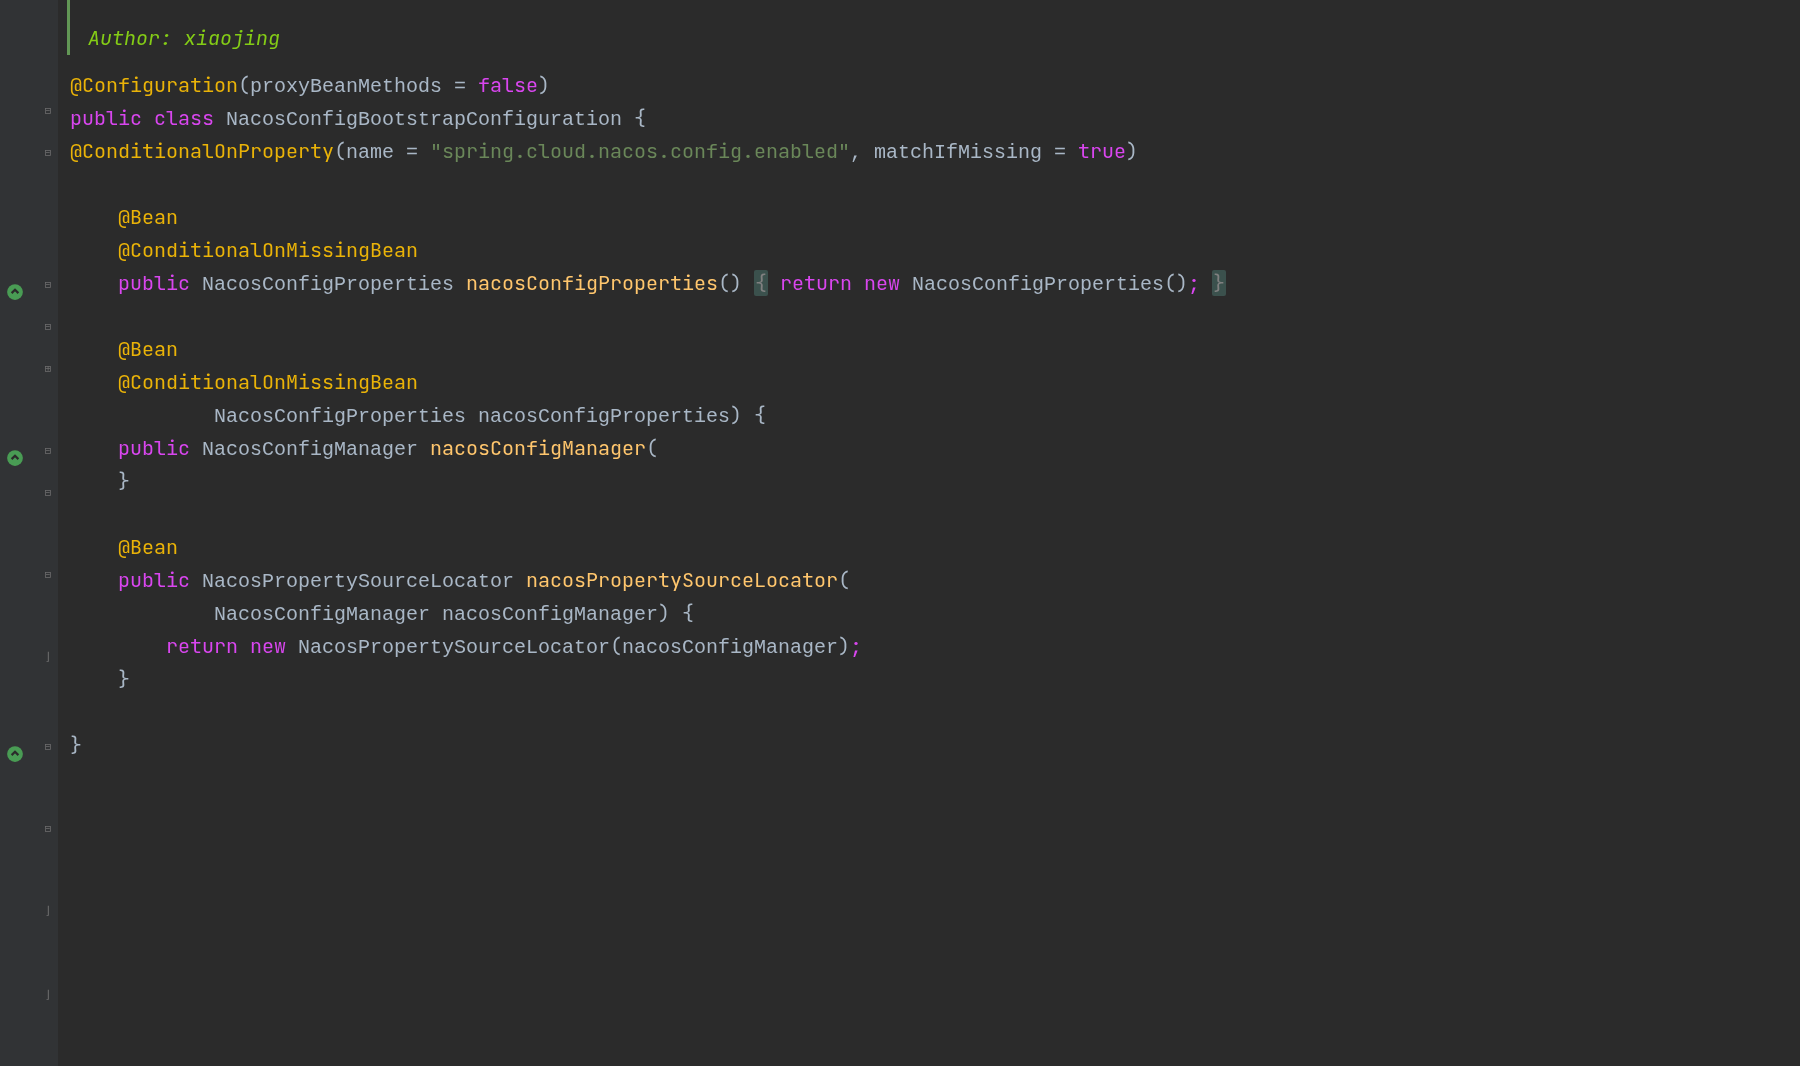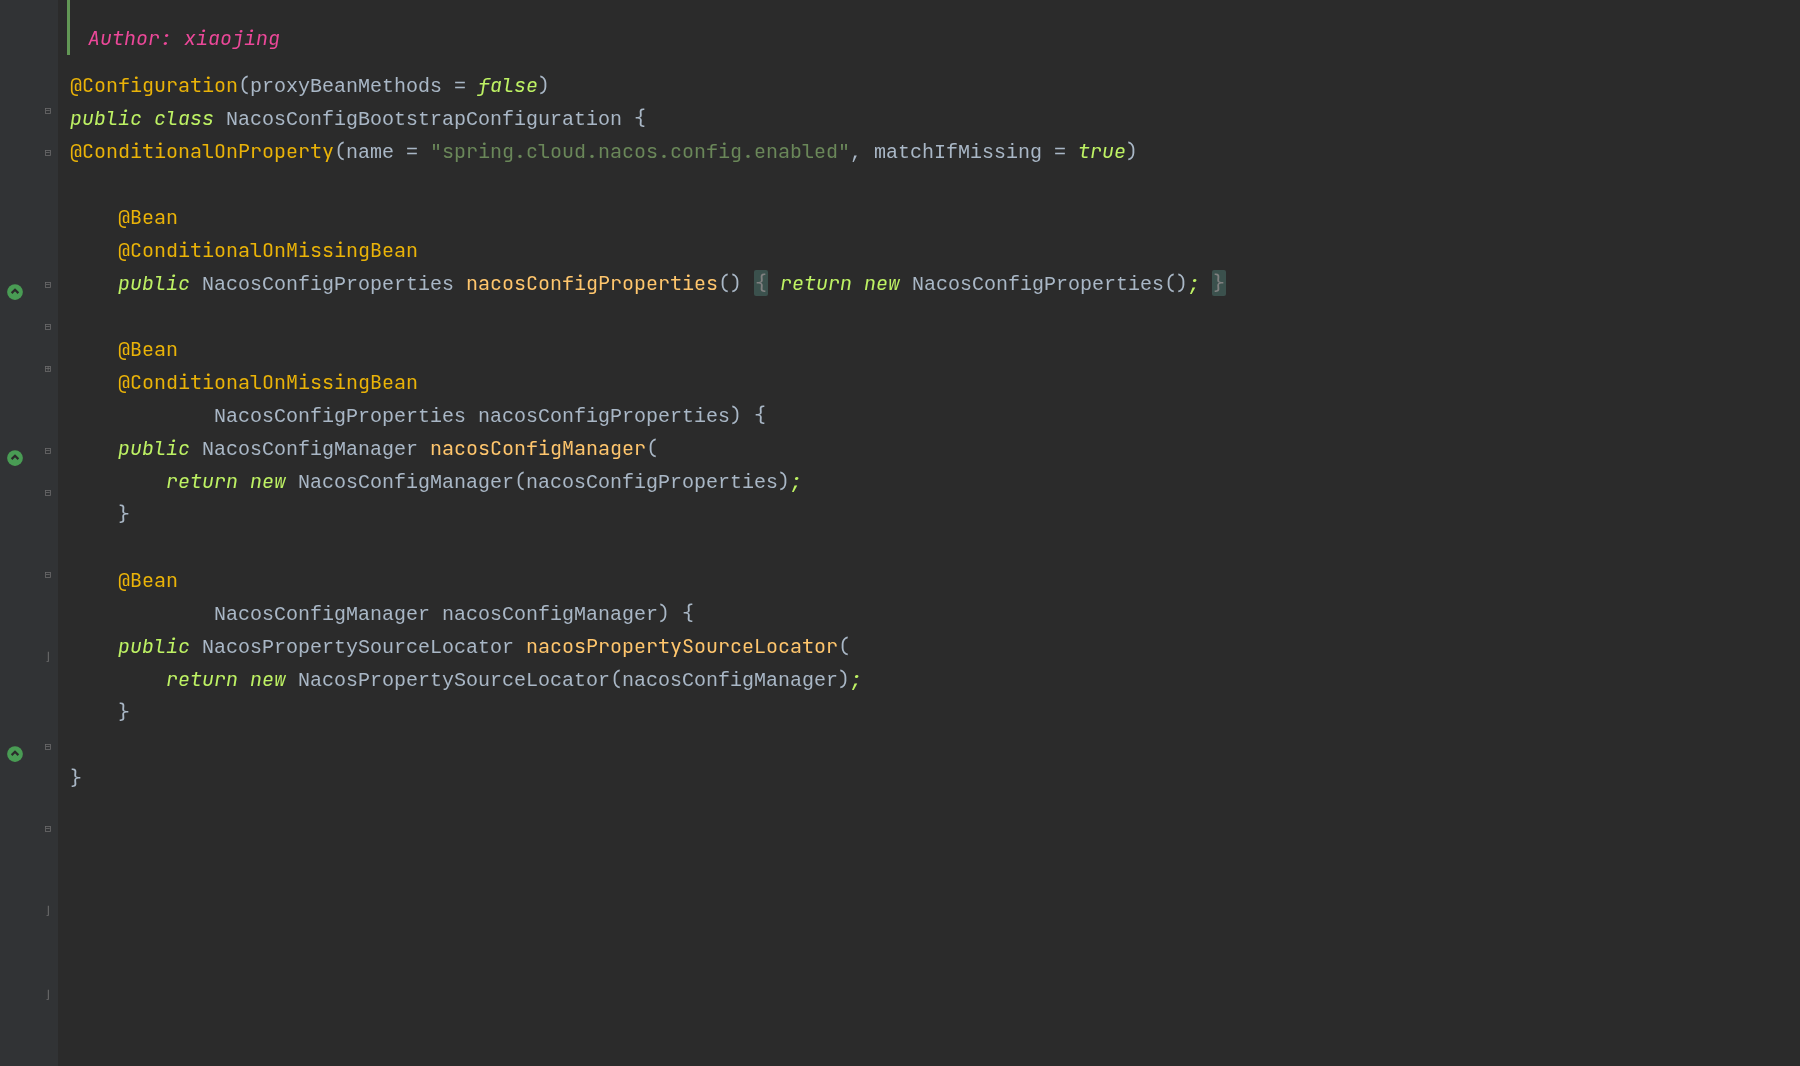--- a/index.html
+++ b/index.html
@@ -51,23 +51,23 @@
   .doc-border {
     border-left: 3px solid #629755;
     padding-left: 18px;
     margin-left: -3px;
     height: 33px;
     display: flex;
     align-items: center;
   }
   .doc-border-top { padding-top: 8px; height: 22px; }
   
-  .c-doc   { color: #ec4899; font-style: italic; }
+  .c-doc   { color: #84cc16; font-style: italic; }
   .c-anno  { color: #eab308; }
-  .c-key   { color: #bef264; font-style: italic; }
+  .c-key   { color: #d946ef; }
   .c-str   { color: #6a8759; }
   .c-id    { color: #a9b7c6; font-family: Liberation Mono, monospace; }
   .c-meth  { color: #ffc66d; }
   .c-punc  { color: #a9b7c6; }
   .c-gray  { color: #808080; }
   .hl-brace { background: #3b514d; border-radius:2px; padding:0 1px;}
 </style>
 </head>
 <body>
 
@@ -130,27 +130,26 @@
     <div class="line"><span>    </span><span class="c-anno">@Bean</span></div>
     <div class="line"><span>    </span><span class="c-anno">@ConditionalOnMissingBean</span></div>
     <div class="line"><span>    </span><span class="c-key">public</span><span> </span><span class="c-id">NacosConfigProperties</span><span> </span><span class="c-meth">nacosConfigProperties</span><span class="c-punc">()</span><span> </span><span class="c-gray hl-brace">{</span><span class="c-gray"> </span><span class="c-key">return</span><span class="c-gray"> </span><span class="c-key">new</span><span class="c-gray"> </span><span class="c-id">NacosConfigProperties</span><span class="c-punc">()</span><span class="c-key">;</span><span class="c-gray"> </span><span class="c-gray hl-brace">}</span></div>
 
     <div class="line"></div>
 
     <div class="line"><span>    </span><span class="c-anno">@Bean</span></div>
     <div class="line"><span>    </span><span class="c-anno">@ConditionalOnMissingBean</span></div>
     <div class="line"><span>            </span><span class="c-id">NacosConfigProperties</span><span> </span><span class="c-id">nacosConfigProperties</span><span class="c-punc">) {</span></div>
     <div class="line"><span>    </span><span class="c-key">public</span><span> </span><span class="c-id">NacosConfigManager</span><span> </span><span class="c-meth">nacosConfigManager</span><span class="c-punc">(</span></div>
-    <div class="line"><span>        </span><span class="c-key">return</span><span> </span><span class="c-key">new</span><span> </span><span class="c-id">NacosConfigManager</span><span class="c-punc">(</span><span class="c-id">nacosConfigProperties</span><span class="c-punc">)</span><span class="c-key">;</span></div>
     <div class="line"><span>    </span><span class="c-punc">}</span></div>
 
     <div class="line"></div>
 
     <div class="line"><span>    </span><span class="c-anno">@Bean</span></div>
+    <div class="line"><span>    </span><span class="c-key">public</span><span> </span><span class="c-id">NacosPropertySourceLocator</span><span> </span><span class="c-meth">nacosPropertySourceLocator</span><span class="c-punc">(</span></div>
     <div class="line"><span>            </span><span class="c-id">NacosConfigManager</span><span> </span><span class="c-id">nacosConfigManager</span><span class="c-punc">) {</span></div>
-    <div class="line"><span>    </span><span class="c-key">public</span><span> </span><span class="c-id">NacosPropertySourceLocator</span><span> </span><span class="c-meth">nacosPropertySourceLocator</span><span class="c-punc">(</span></div>
     <div class="line"><span>        </span><span class="c-key">return</span><span> </span><span class="c-key">new</span><span> </span><span class="c-id">NacosPropertySourceLocator</span><span class="c-punc">(</span><span class="c-id">nacosConfigManager</span><span class="c-punc">)</span><span class="c-key">;</span></div>
     <div class="line"><span>    </span><span class="c-punc">}</span></div>
 
     <div class="line"></div>
     <div class="line"><span class="c-punc">}</span></div>
   </div>
 </div>
 
 </body></html>

